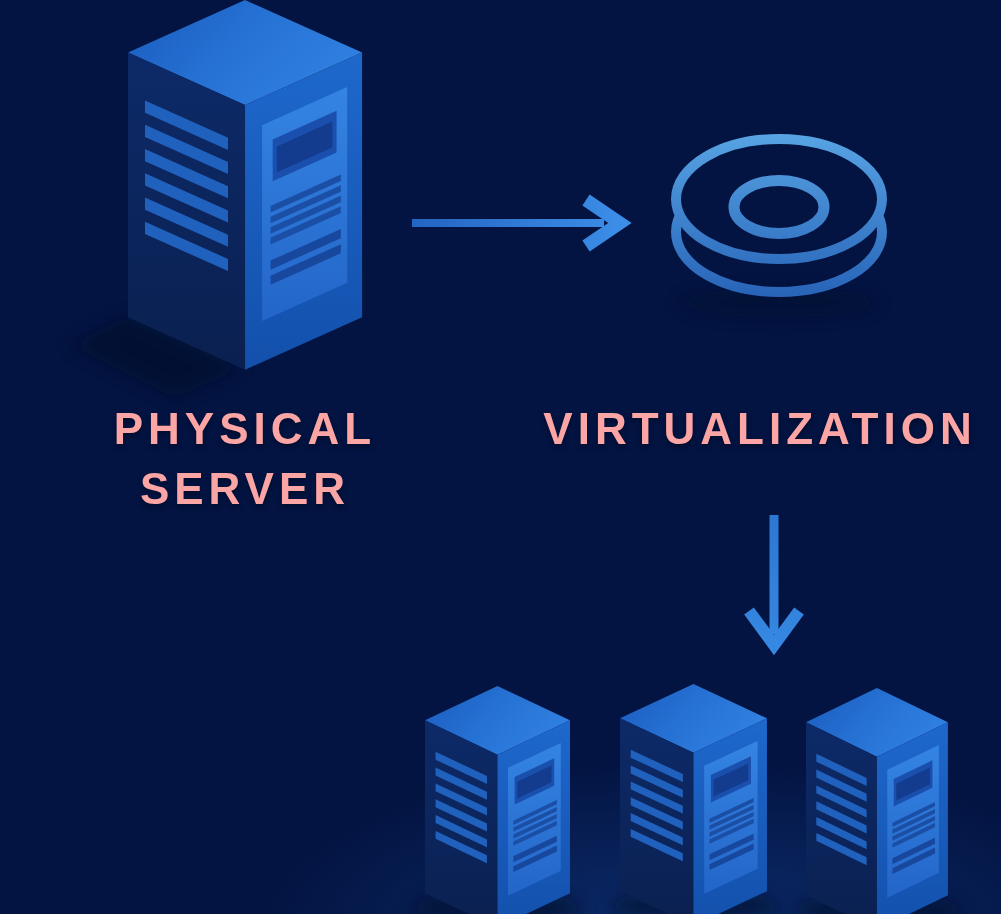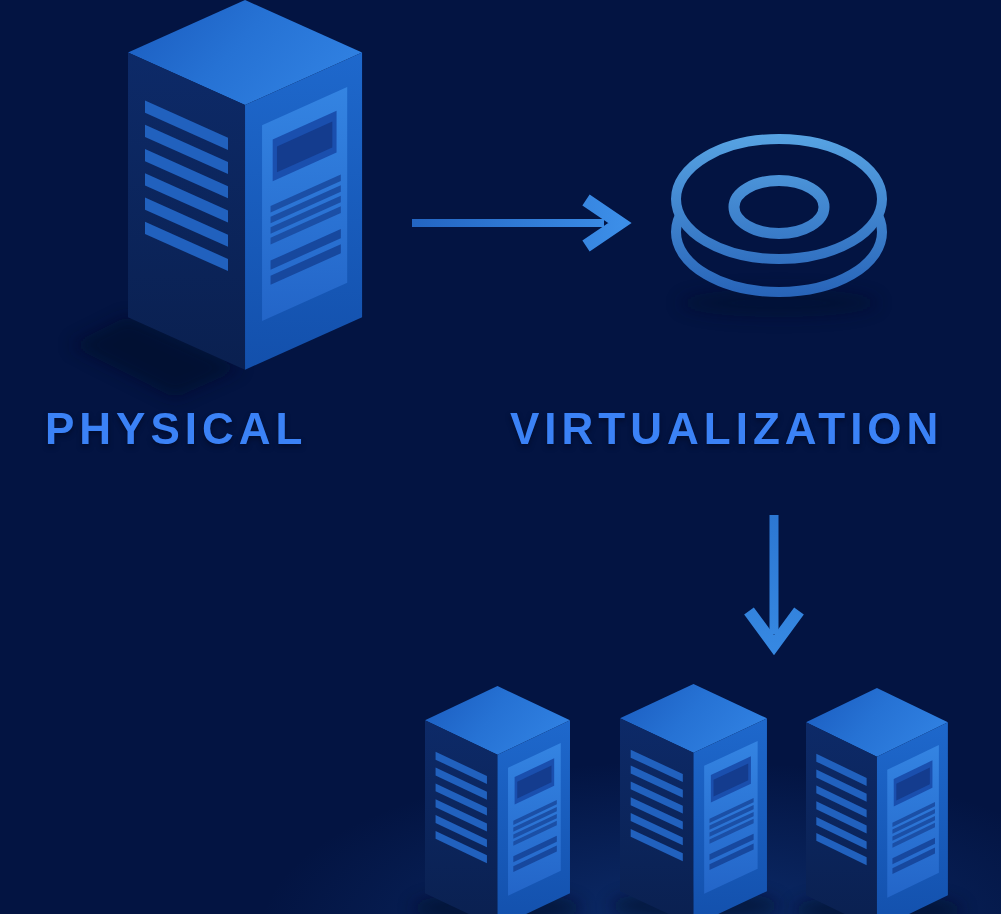--- a/index.html
+++ b/index.html
@@ -6,26 +6,26 @@
   .canvas{
     position:relative;
     width:1001px;height:914px;
     overflow:hidden;
     background:#031442;
     font-family:"Liberation Sans", sans-serif;
   }
   .canvas svg{position:absolute;left:0;top:0;}
   .diagram-label{
     position:absolute;
-    color:#3b82f6;
+    color:#fca5a5;
     font-weight:700;
     font-size:44px;
     letter-spacing:5px;
     line-height:60px;
-    text-align:left;
+    text-align:center;
     text-shadow:0 3px 5px rgba(2,8,30,.55);
     white-space:nowrap;
     user-select:none;
   }
   .label-physical{left:45px;top:399px;width:400px;}
   .label-virtualization{left:510px;top:399px;width:500px;}
 </style>
 </head>
 <body>
 
@@ -136,17 +136,18 @@
     <g>
       <use href="#server-shape" transform="translate(620,684) scale(0.668,0.66)"></use>
     </g>
     <g>
       <use href="#server-shape" transform="translate(806,688) scale(0.645,0.66)"></use>
     </g>
   </svg>
 
   <div class="diagram-label label-physical">
     <div>PHYSICAL</div>
+    <div>SERVER</div>
   </div>
 
   <div class="diagram-label label-virtualization">VIRTUALIZATION</div>
 
 </div>
 
 </body></html>

